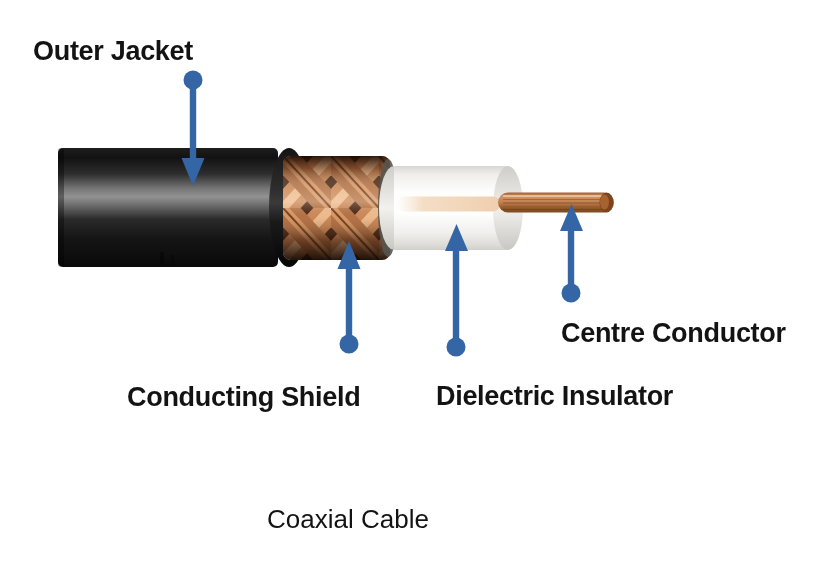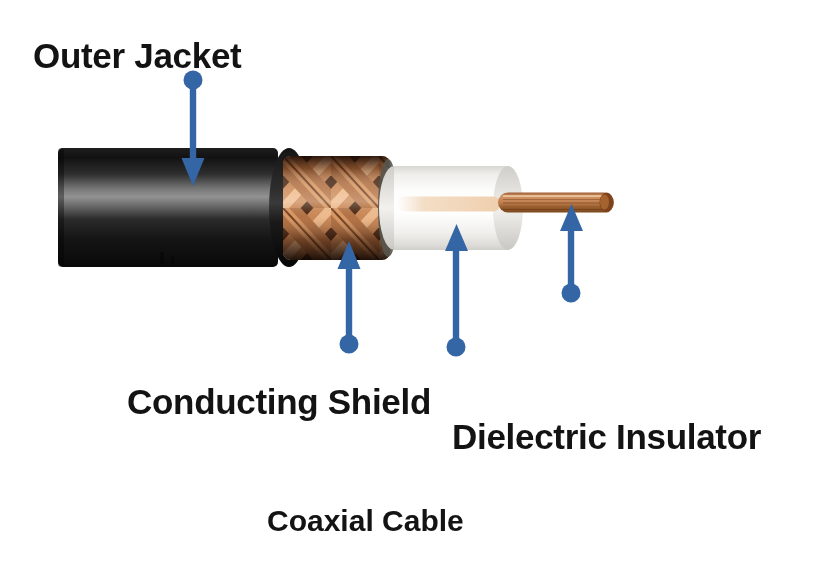--- a/index.html
+++ b/index.html
@@ -12,30 +12,30 @@
     position:relative;
     width:829px;height:565px;
     background:var(--bg);
     overflow:hidden;
     font-family:"Liberation Sans", sans-serif;
   }
   .cable-svg{position:absolute;left:0;top:0;}
   .label{
     position:absolute;
     font-weight:700;
-    font-size:35px;
+    font-size:27px;
     line-height:1;
     color:var(--text-color);
     white-space:nowrap;
     letter-spacing:-0.3px;
   }
   .title{
     position:absolute;
-    font-weight:700;
-    font-size:30px;
+    font-weight:400;
+    font-size:26px;
     line-height:1;
     color:var(--text-color);
     white-space:nowrap;
   }
 </style>
 </head>
 <body>
 
 <div class="canvas">
 
@@ -160,17 +160,18 @@
         <rect x="567.8" y="229" width="6.4" height="64"></rect>
         <polygon points="571.5,204 560,231 583,231"></polygon>
       </g>
     </g>
   </svg>
 
   <div class="label" style="left:33px;top:38px;">Outer Jacket</div>
 
   <div class="label" style="left:127px;top:384px;">Conducting Shield</div>
 
-  <div class="label" style="left:452px;top:383px;margin-top:36px;">Dielectric Insulator</div>
+  <div class="label" style="left:436px;top:383px;">Dielectric Insulator</div>
 
+  <div class="label" style="left:561px;top:320px;">Centre Conductor</div>
 
   <div class="title" style="left:267px;top:506px;">Coaxial Cable</div>
 </div>
 
 </body></html>

